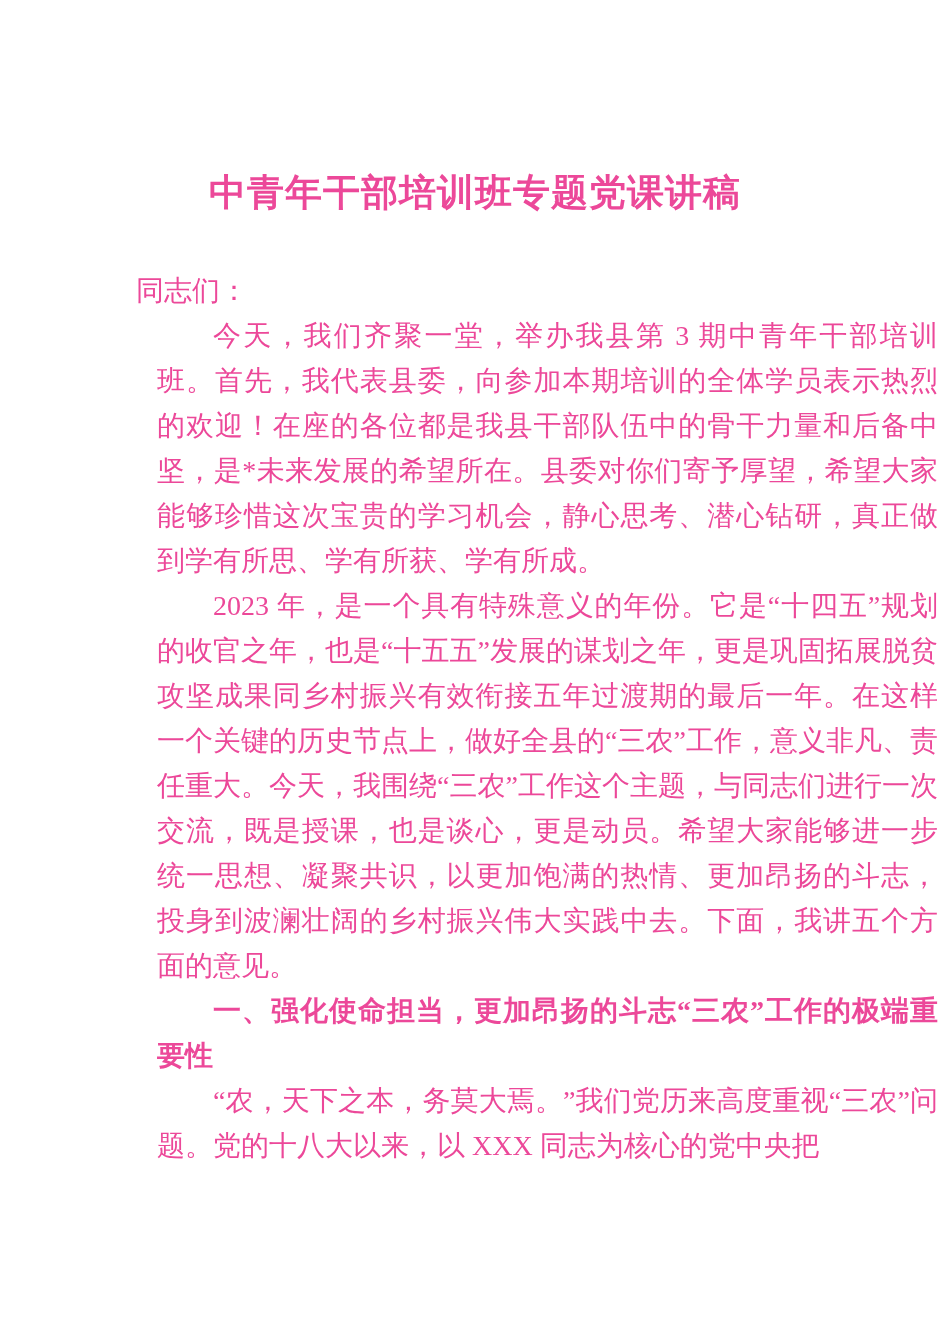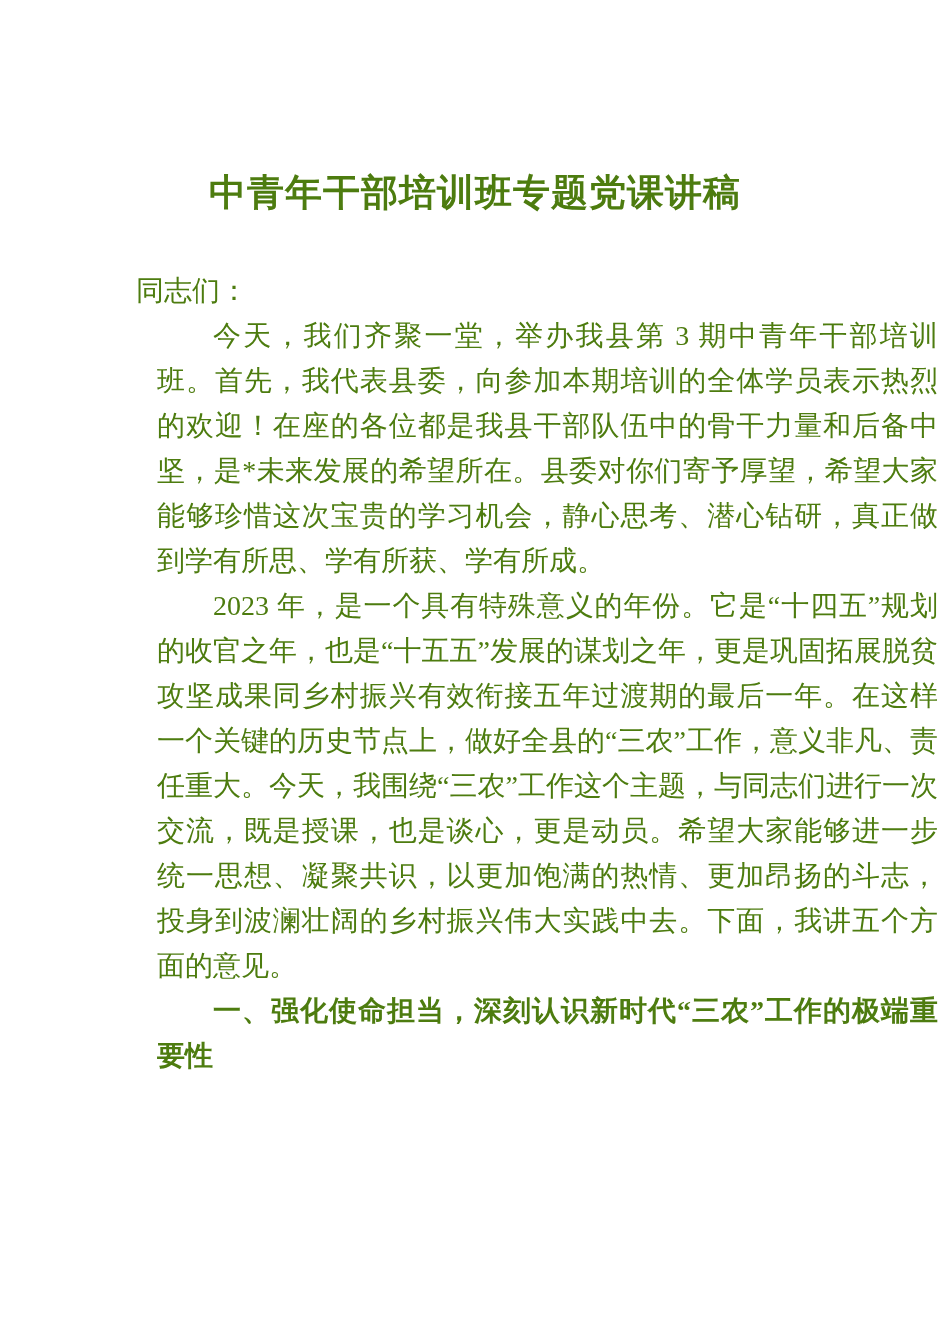--- a/index.html
+++ b/index.html
@@ -6,21 +6,21 @@
     margin: 0;
     padding: 0;
     background: #ffffff;
   }
   .page {
     position: relative;
     width: 926px;
     height: 1344px;
     margin: 0 auto;
     background: #ffffff;
-    color: #4d7c0f;
+    color: #ec4899;
     font-family: "Liberation Serif", "DejaVu Sans", serif;
     overflow: hidden;
     box-sizing: border-box;
   }
   .doc-title {
     margin: 170px 0 0 0;
     padding: 0 110px;
     font-size: 37px;
     line-height: 1.25;
     font-weight: 700;
@@ -49,15 +49,16 @@
 </style>
 </head>
 <body>
 
 <div class="page">
   <h1 class="doc-title">中青年干部培训班专题党课讲稿</h1>
   <div class="doc-body" id="doc-body">
       <p class="">同志们：</p>
       <p class="indent">今天，我们齐聚一堂，举办我县第 3 期中青年干部培训班。首先，我代表县委，向参加本期培训的全体学员表示热烈的欢迎！在座的各位都是我县干部队伍中的骨干力量和后备中坚，是*未来发展的希望所在。县委对你们寄予厚望，希望大家能够珍惜这次宝贵的学习机会，静心思考、潜心钻研，真正做到学有所思、学有所获、学有所成。</p>
       <p class="indent">2023 年，是一个具有特殊意义的年份。它是“十四五”规划的收官之年，也是“十五五”发展的谋划之年，更是巩固拓展脱贫攻坚成果同乡村振兴有效衔接五年过渡期的最后一年。在这样一个关键的历史节点上，做好全县的“三农”工作，意义非凡、责任重大。今天，我围绕“三农”工作这个主题，与同志们进行一次交流，既是授课，也是谈心，更是动员。希望大家能够进一步统一思想、凝聚共识，以更加饱满的热情、更加昂扬的斗志，投身到波澜壮阔的乡村振兴伟大实践中去。下面，我讲五个方面的意见。</p>
-      <p class="indent bold">一、强化使命担当，深刻认识新时代“三农”工作的极端重要性</p>
+      <p class="indent bold">一、强化使命担当，更加昂扬的斗志“三农”工作的极端重要性</p>
+      <p class="indent">“农，天下之本，务莫大焉。”我们党历来高度重视“三农”问题。党的十八大以来，以 XXX 同志为核心的党中央把</p>
     </div>
 </div>
 
 </body></html>

